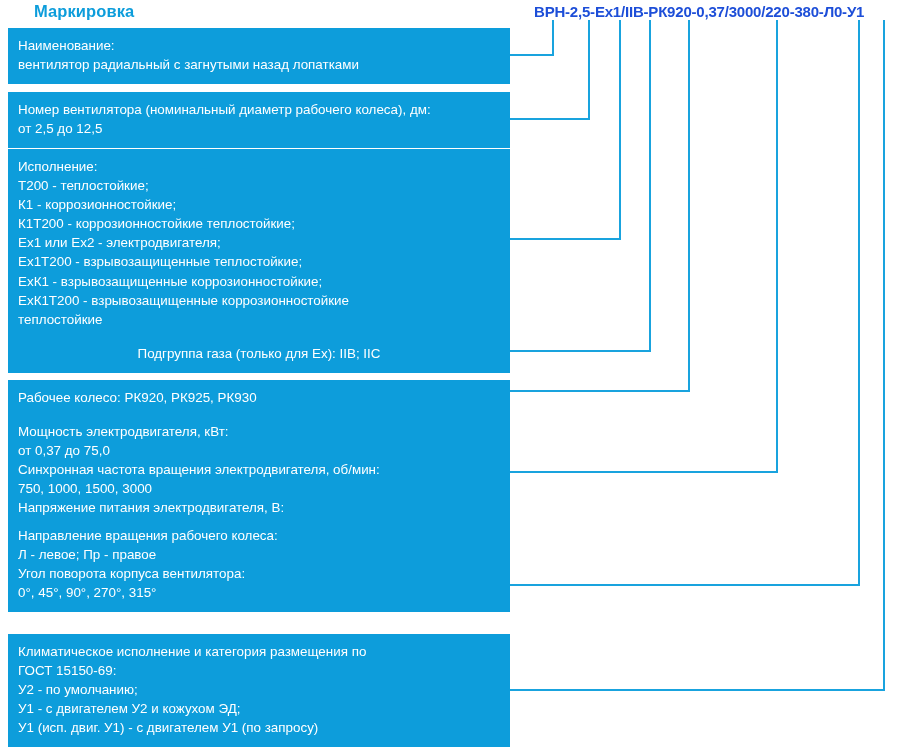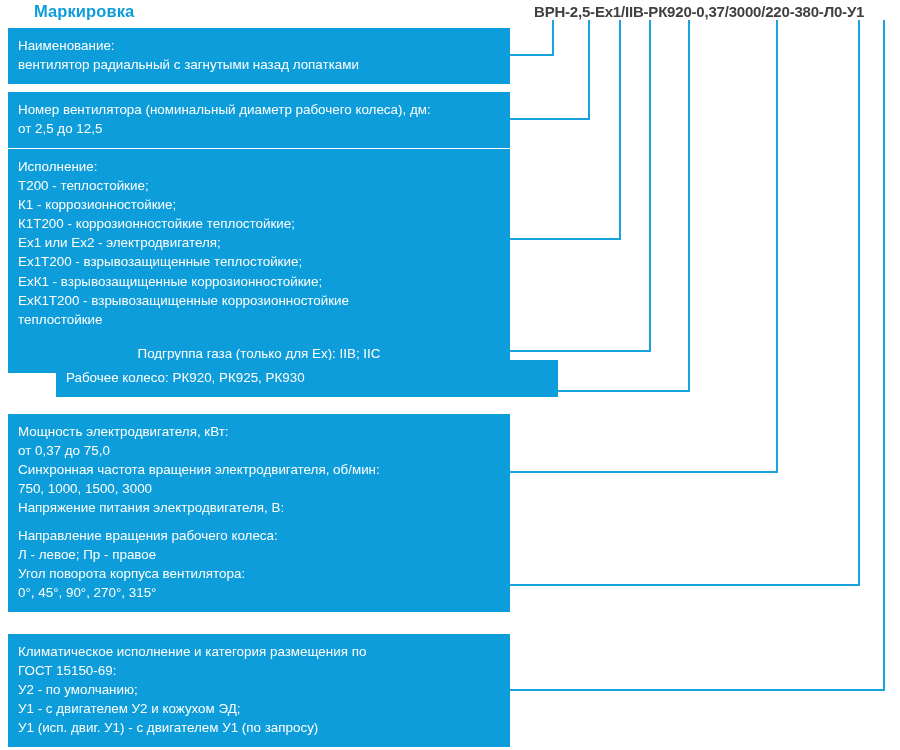--- a/index.html
+++ b/index.html
@@ -27,21 +27,21 @@
     letter-spacing: 0.1px;
     line-height: 22px;
     margin-left: 26px;
   }
   .code-string {
     position: absolute;
     left: 534px;
     top: 2px;
     font-size: 15px;
     font-weight: bold;
-    color: #404040;
+    color: #1d4ed8;
     white-space: nowrap;
     letter-spacing: -0.2px;
     line-height: 20px;
   }
   .box {
     position: absolute;
     left: 8px;
     width: 502px;
     box-sizing: border-box;
     background: #0d9ddb;
@@ -107,21 +107,21 @@
         <div class="line">К1Т200 - коррозионностойкие теплостойкие;</div>
         <div class="line">Ex1 или Ex2 - электродвигателя;</div>
         <div class="line">Ex1Т200 - взрывозащищенные теплостойкие;</div>
         <div class="line">ExК1 - взрывозащищенные коррозионностойкие;</div>
         <div class="line">ExК1Т200 - взрывозащищенные коррозионностойкие</div>
         <div class="line">теплостойкие</div>
       </div>
       <div class="box" style="top: 336px; min-height: 30px; text-align: center;">
         <div class="line">Подгруппа газа (только для Ex): IIB; IIC</div>
       </div>
-      <div class="box" style="top: 360px; min-height: 30px; margin-left: 48px;">
+      <div class="box" style="top: 380px; min-height: 30px;">
         <div class="line">Рабочее колесо: РК920, РК925, РК930</div>
       </div>
       <div class="box" style="top: 414px; min-height: 116px;">
         <div class="line">Мощность электродвигателя, кВт:</div>
         <div class="line">от 0,37 до 75,0</div>
         <div class="line">Синхронная частота вращения электродвигателя, об/мин:</div>
         <div class="line">750, 1000, 1500, 3000</div>
         <div class="line">Напряжение питания электродвигателя, В:</div>
         <div class="line">220-380, 380-660</div>
       </div>

